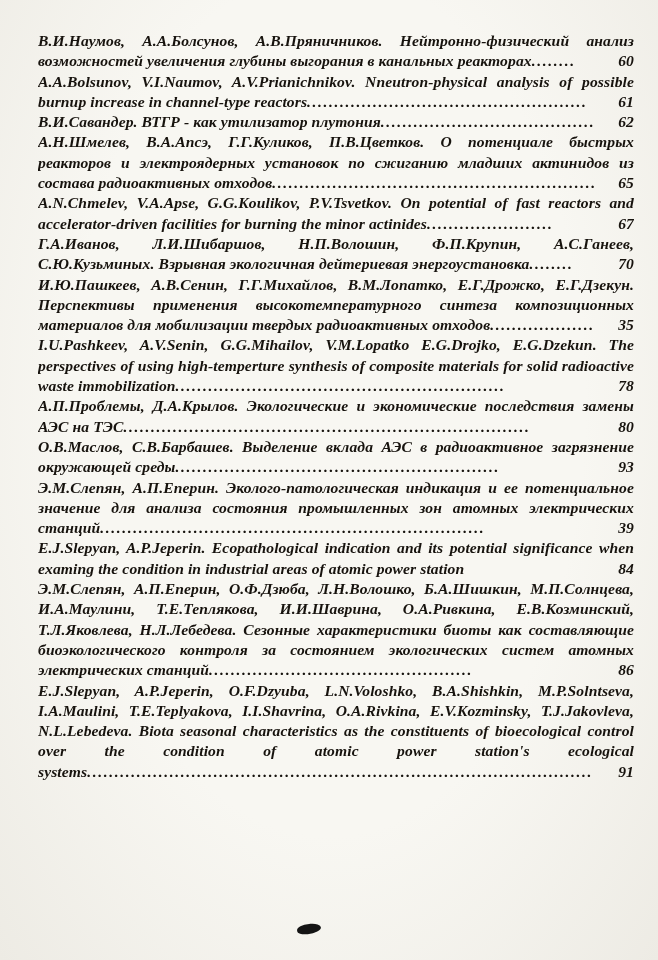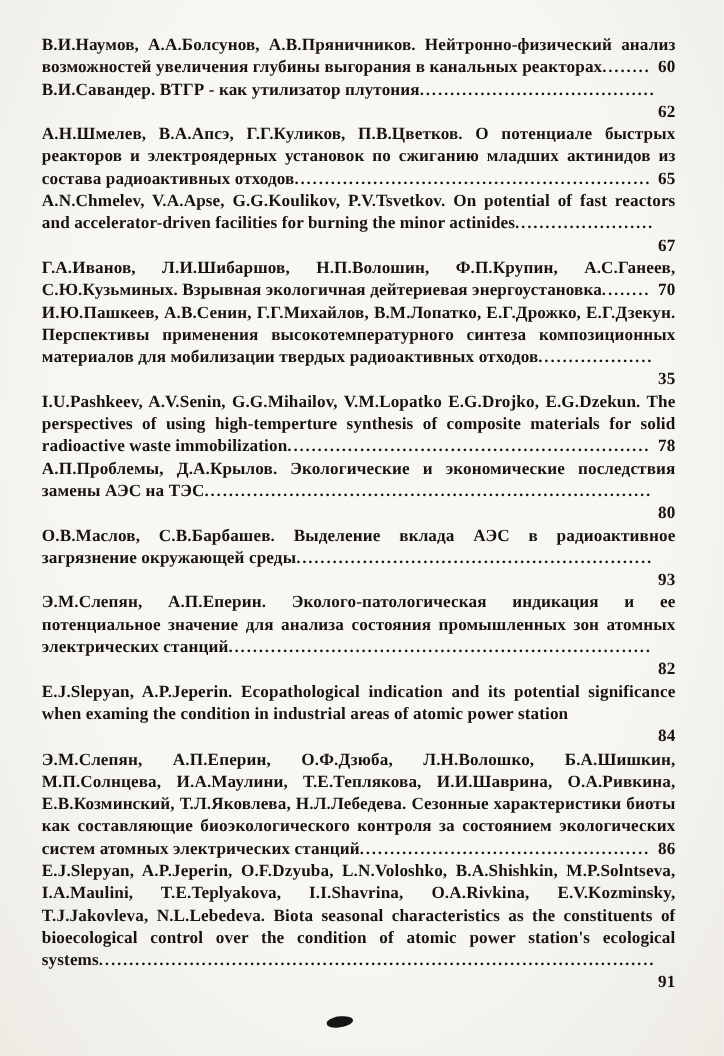--- a/index.html
+++ b/index.html
@@ -7,21 +7,22 @@
   body {
     width: 658px;
     height: 960px;
     overflow: hidden;
     position: relative;
     background: radial-gradient(ellipse at 50% 42%, #f8f7f2 55%, #edebe4 100%);
   }
   .page {
     position: absolute;
     inset: 0;
-    padding: 31px 44px 0 38px;
+    padding: 31px 24px 0 38px;
+    font-style: italic;
   }
   .toc-list { width: 100%; }
   .toc-entry {
     overflow: hidden;            
     text-align: justify;
     font-family: "Liberation Serif", "DejaVu Serif", serif;
     font-weight: 700;
     font-size: 15.6px;
     line-height: 20.3px;
     color: #17130e;
@@ -45,27 +46,28 @@
     border-radius: 55% 45% 60% 40%;
     transform: rotate(-5deg);
   }
 </style>
 </head>
 <body>
 
 <div class="page">
   <div class="toc-list">
       <div class="toc-entry"><span class="entry-text">В.И.Наумов, А.А.Болсунов, А.В.Пряничников. Нейтронно-физический анализ возможностей увеличения глубины выгорания в канальных реакторах</span><span class="entry-leader">........</span><span class="entry-page">60</span></div>
+      <div class="toc-entry"><span class="entry-text">A.A.Bolsunov, V.I.Naumov, A.V.Prianichnikov. Nneutron-physical analysis of possible burnup increase in channel-type reactors</span><span class="entry-leader">...................................................</span><span class="entry-page">61</span></div>
       <div class="toc-entry"><span class="entry-text">В.И.Савандер. ВТГР - как утилизатор плутония</span><span class="entry-leader">.......................................</span><span class="entry-page">62</span></div>
       <div class="toc-entry"><span class="entry-text">А.Н.Шмелев, В.А.Апсэ, Г.Г.Куликов, П.В.Цветков. О потенциале быстрых реакторов и электроядерных установок по сжиганию младших актинидов из состава радиоактивных отходов</span><span class="entry-leader">...........................................................</span><span class="entry-page">65</span></div>
       <div class="toc-entry"><span class="entry-text">A.N.Chmelev, V.A.Apse, G.G.Koulikov, P.V.Tsvetkov. On potential of fast reactors and accelerator-driven facilities for burning the minor actinides</span><span class="entry-leader">.......................</span><span class="entry-page">67</span></div>
       <div class="toc-entry"><span class="entry-text">Г.А.Иванов, Л.И.Шибаршов, Н.П.Волошин, Ф.П.Крупин, А.С.Ганеев, С.Ю.Кузьминых. Взрывная экологичная дейтериевая энергоустановка</span><span class="entry-leader">........</span><span class="entry-page">70</span></div>
       <div class="toc-entry"><span class="entry-text">И.Ю.Пашкеев, А.В.Сенин, Г.Г.Михайлов, В.М.Лопатко, Е.Г.Дрожко, Е.Г.Дзекун. Перспективы применения высокотемпературного синтеза композиционных материалов для мобилизации твердых радиоактивных отходов</span><span class="entry-leader">...................</span><span class="entry-page">35</span></div>
       <div class="toc-entry"><span class="entry-text">I.U.Pashkeev, A.V.Senin, G.G.Mihailov, V.M.Lopatko E.G.Drojko, E.G.Dzekun. The perspectives of using high-temperture synthesis of composite materials for solid radioactive waste immobilization</span><span class="entry-leader">............................................................</span><span class="entry-page">78</span></div>
       <div class="toc-entry"><span class="entry-text">А.П.Проблемы, Д.А.Крылов. Экологические и экономические последствия замены АЭС на ТЭС</span><span class="entry-leader">..........................................................................</span><span class="entry-page">80</span></div>
       <div class="toc-entry"><span class="entry-text">О.В.Маслов, С.В.Барбашев. Выделение вклада АЭС в радиоактивное загрязнение окружающей среды</span><span class="entry-leader">...........................................................</span><span class="entry-page">93</span></div>
-      <div class="toc-entry"><span class="entry-text">Э.М.Слепян, А.П.Еперин. Эколого-патологическая индикация и ее потенциальное значение для анализа состояния промышленных зон атомных электрических станций</span><span class="entry-leader">......................................................................</span><span class="entry-page">82</span></div>
+      <div class="toc-entry"><span class="entry-text">Э.М.Слепян, А.П.Еперин. Эколого-патологическая индикация и ее потенциальное значение для анализа состояния промышленных зон атомных электрических станций</span><span class="entry-leader">......................................................................</span><span class="entry-page">39</span></div>
       <div class="toc-entry"><span class="entry-text">E.J.Slepyan, A.P.Jeperin. Ecopathological indication and its potential significance when examing the condition in industrial areas of atomic power station</span><span class="entry-leader">&nbsp;&nbsp;&nbsp;&nbsp;&nbsp;&nbsp;&nbsp;&nbsp;&nbsp;&nbsp;&nbsp;&nbsp;&nbsp;&nbsp;</span><span class="entry-page">84</span></div>
       <div class="toc-entry"><span class="entry-text">Э.М.Слепян, А.П.Еперин, О.Ф.Дзюба, Л.Н.Волошко, Б.А.Шишкин, М.П.Солнцева, И.А.Маулини, Т.Е.Теплякова, И.И.Шаврина, О.А.Ривкина, Е.В.Козминский, Т.Л.Яковлева, Н.Л.Лебедева. Сезонные характеристики биоты как составляющие биоэкологического контроля за состоянием экологических систем атомных электрических станций</span><span class="entry-leader">................................................</span><span class="entry-page">86</span></div>
       <div class="toc-entry"><span class="entry-text">E.J.Slepyan, A.P.Jeperin, O.F.Dzyuba, L.N.Voloshko, B.A.Shishkin, M.P.Solntseva, I.A.Maulini, T.E.Teplyakova, I.I.Shavrina, O.A.Rivkina, E.V.Kozminsky, T.J.Jakovleva, N.L.Lebedeva. Biota seasonal characteristics as the constituents of bioecological control over the condition of atomic power station's ecological systems</span><span class="entry-leader">............................................................................................</span><span class="entry-page">91</span></div>
     </div>
   <div class="smudge"></div>
 </div>
 
 </body></html>

